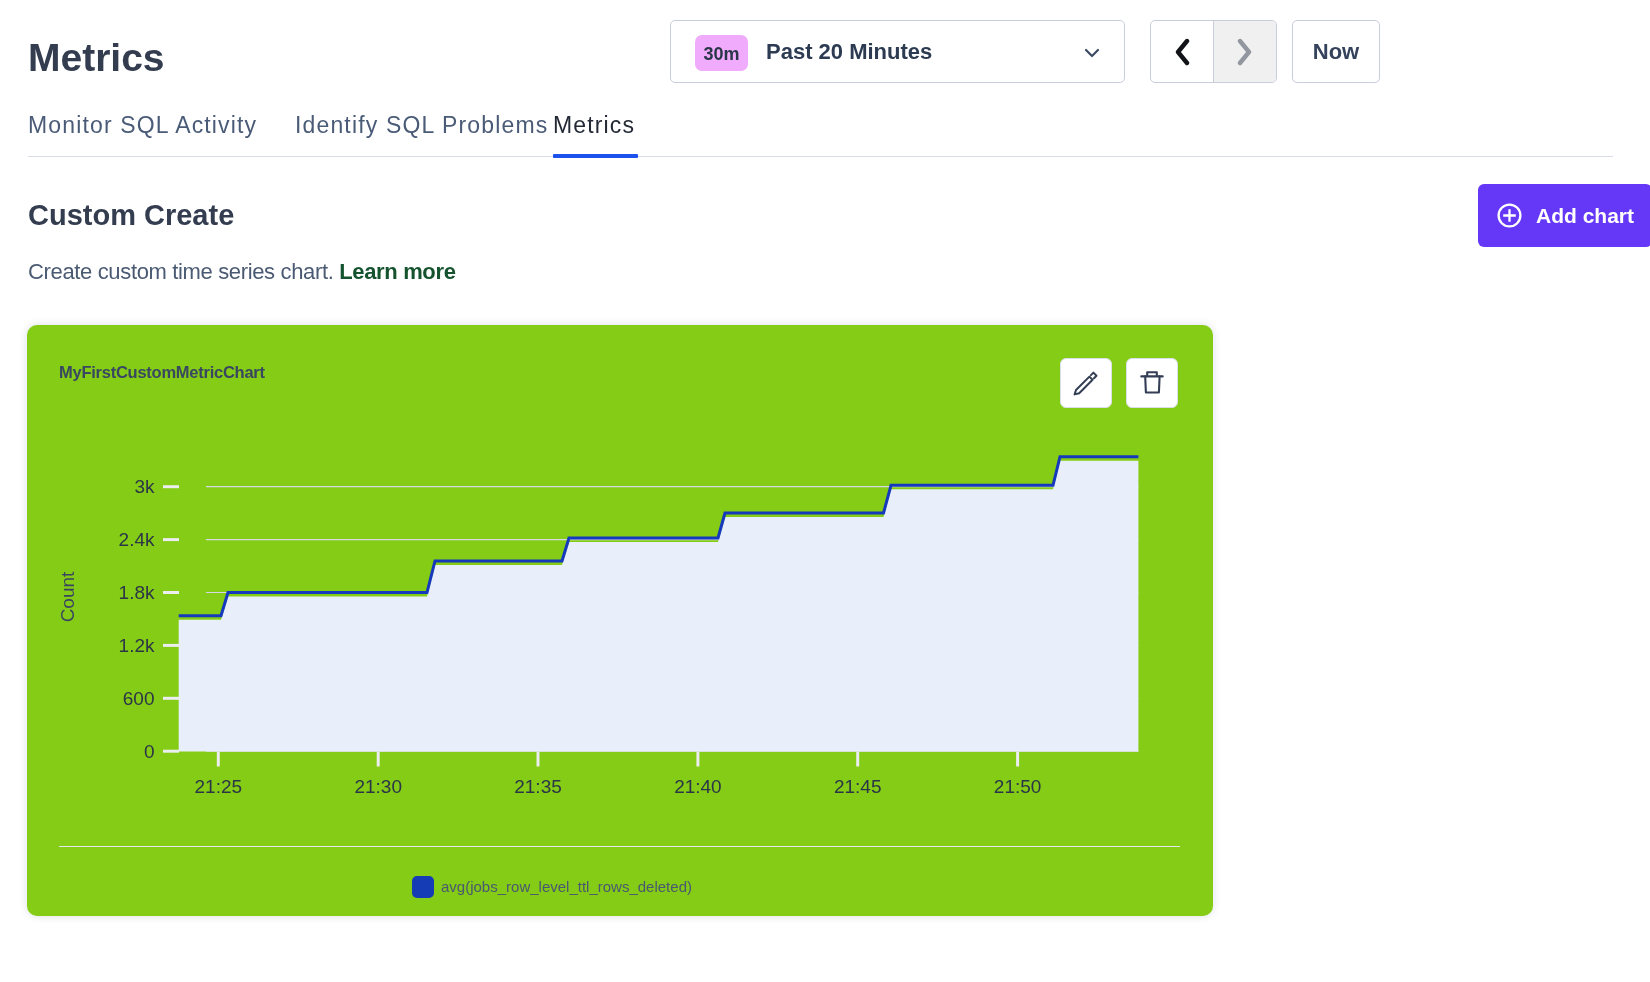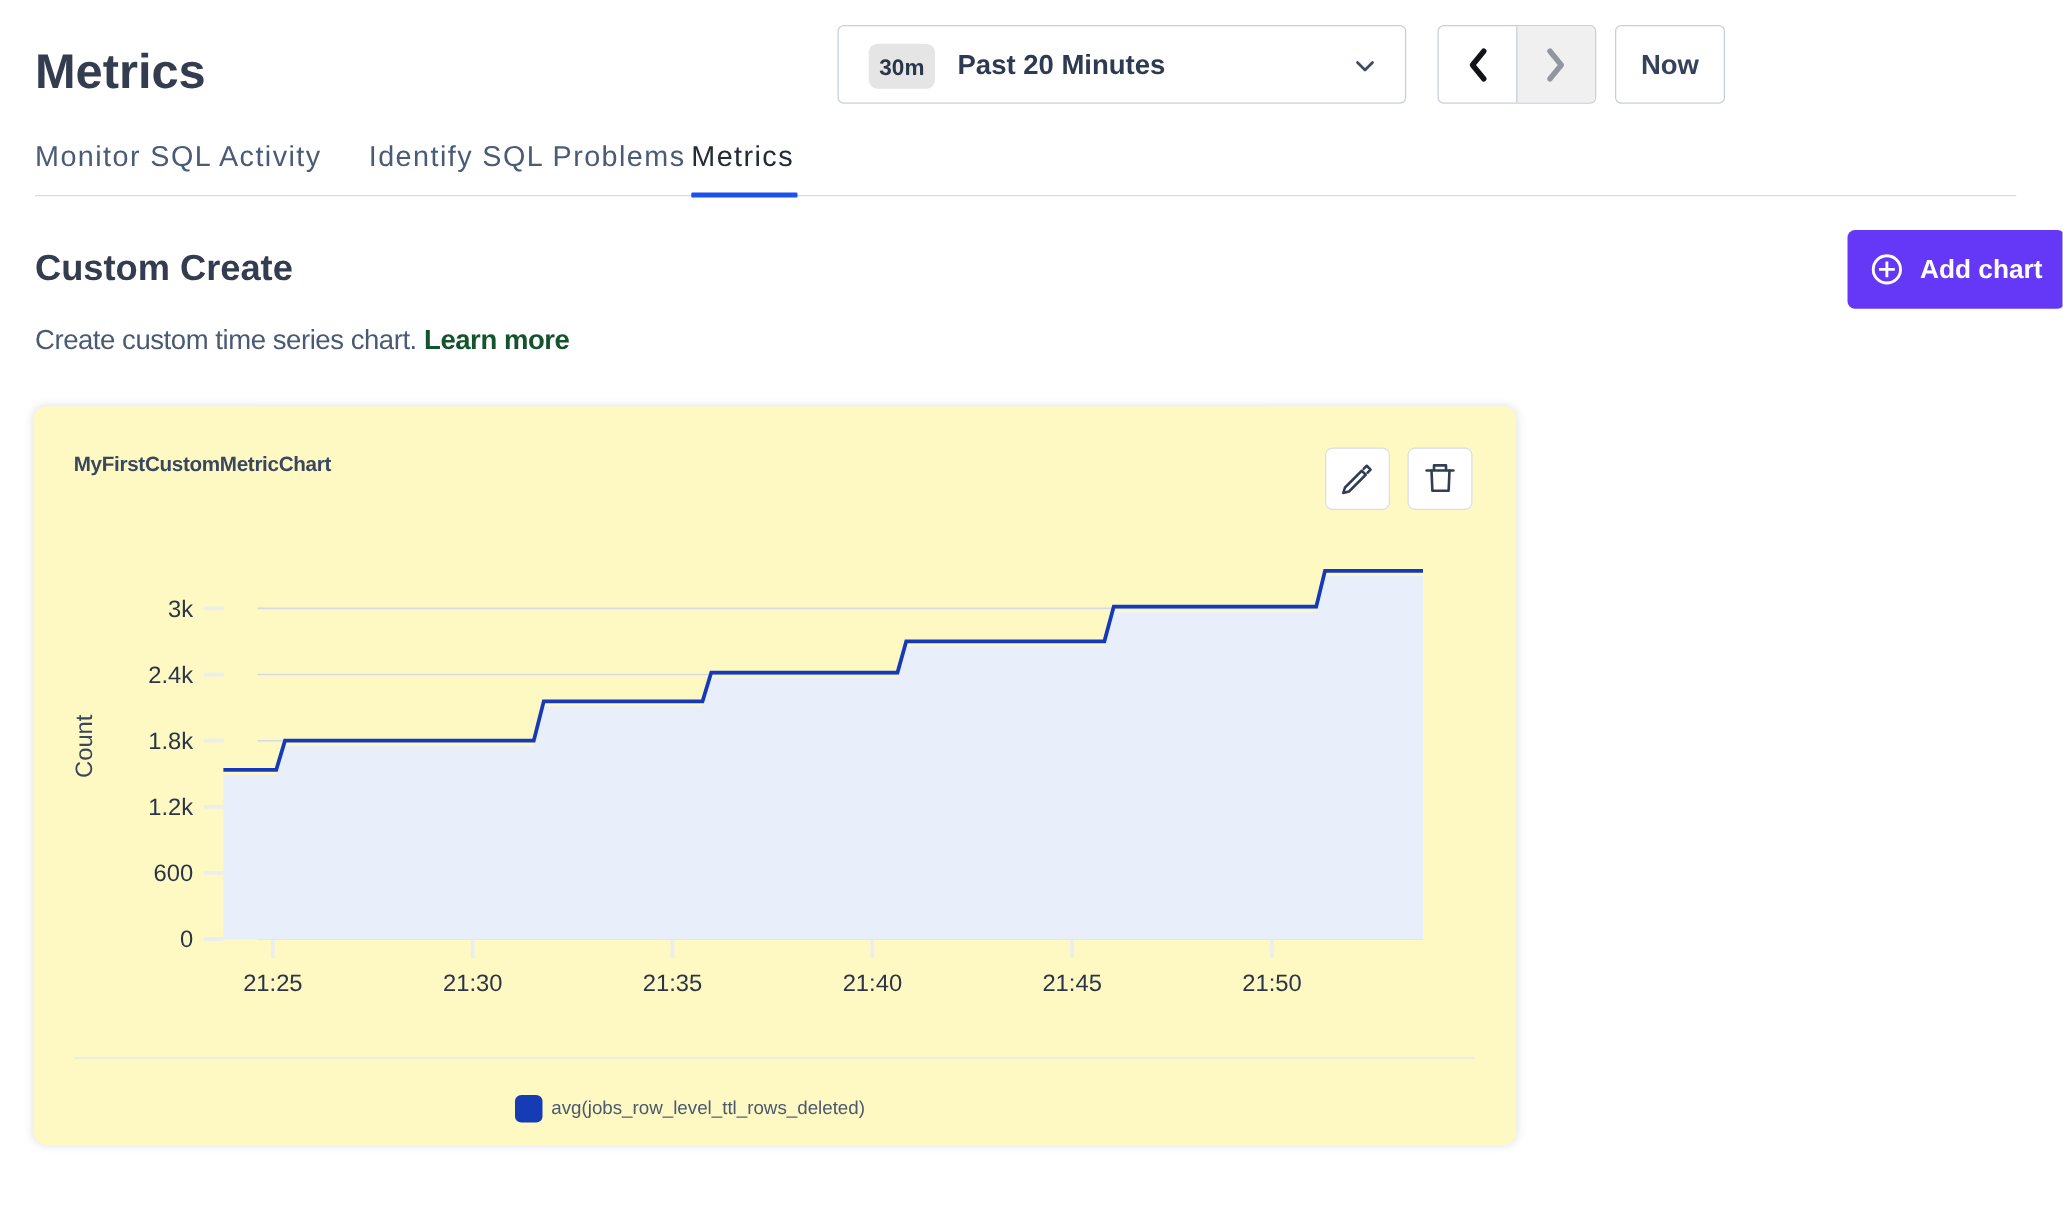--- a/index.html
+++ b/index.html
@@ -1,21 +1,21 @@
 <!DOCTYPE html>
 <html><head>
 <meta charset="utf-8">
 <style>
 * { margin:0; padding:0; box-sizing:border-box; }
 html,body { width:1650px; height:982px; background:#fff; font-family:"Liberation Sans", sans-serif; position:relative; overflow:hidden; -webkit-font-smoothing:antialiased; }
 .abs { position:absolute; }
 #h-metrics { left:28px; top:38px; font-size:39px; font-weight:bold; color:#333D4F; line-height:1; letter-spacing:0px; }
 
 #dd { left:670px; top:20px; width:455px; height:63px; border:1px solid #C8CEDB; border-radius:5px; background:#fff; }
-#dd .badge { position:absolute; left:24px; top:14px; width:53px; height:36px; background:#e5e5e5; border-radius:7px; color:#2A3647; font-weight:bold; font-size:18px; text-align:center; line-height:39px; }
+#dd .badge { position:absolute; left:24px; top:14px; width:53px; height:36px; background:#f0abfc; border-radius:7px; color:#2A3647; font-weight:bold; font-size:18px; text-align:center; line-height:39px; }
 #dd .lbl { position:absolute; left:95px; top:0px; height:61px; line-height:61px; font-size:22px; font-weight:bold; color:#2C3A52; }
 #dd svg { position:absolute; right:23px; top:23px; }
 
 #bg { left:1150px; top:20px; width:127px; height:63px; border:1px solid #C8CEDB; border-radius:5px; overflow:hidden; display:flex; }
 #bg .half { width:63.5px; height:100%; position:relative; }
 #bg .half.right { background:#F0F0F1; border-left:1px solid #C8CEDB; }
 #bg svg { position:absolute; left:50%; top:50%; transform:translate(-50%,-50%); }
 
 #nowb { left:1292px; top:20px; width:88px; height:63px; border:1px solid #C8CEDB; border-radius:5px; text-align:center; line-height:61px; font-size:22px; font-weight:bold; color:#35425C; }
 
@@ -27,21 +27,21 @@
 #tabul { left:553px; top:154px; width:85px; height:4px; background:#1D51EC; border-radius:1px; }
 
 #h-cc { left:28px; top:201px; font-size:29px; font-weight:bold; color:#333D4F; line-height:1; }
 #sub { left:28px; top:260.7px; font-size:22px; color:#4A5A73; line-height:1; letter-spacing:-0.35px; }
 #sub b { color:#14532d; font-weight:bold; text-decoration:none; }
 
 #addb { left:1438px; top:184px; width:174px; height:63px; background:#6538F7; border-radius:6px; color:#fff;margin-left:40px; }
 #addb svg { position:absolute; left:18px; top:18px; }
 #addb span { position:absolute; left:58px; top:0; height:63px; line-height:63px; font-size:21px; font-weight:bold; }
 
-#card { left:27px; top:325px; width:1186px; height:591px; border-radius:10px; background:#fef9c3; box-shadow:0 0 8px rgba(44,56,86,0.16); }
+#card { left:27px; top:325px; width:1186px; height:591px; border-radius:10px; background:#84cc16; box-shadow:0 0 8px rgba(44,56,86,0.16); }
 #cardtitle { position:absolute; left:32px; top:38.5px; font-size:16.5px; font-weight:bold; color:#394760; letter-spacing:-0.25px; line-height:1; }
 .iconbtn { position:absolute; top:33px; width:52px; height:50px; border:1px solid #D9DEE8; border-radius:6px; background:#fff; }
 #editb { left:1033px; }
 #delb { left:1099px; }
 .iconbtn svg { position:absolute; left:50%; top:50%; transform:translate(-50%,-50%); }
 #chartsvg { position:absolute; left:0; top:0; }
 #legsep { position:absolute; left:32px; top:521px; width:1121px; height:1px; background:#E4E7EC; }
 #legend { position:absolute; left:385px; top:550px; height:24px; }
 #legsq { position:absolute; left:0; top:1px; width:22px; height:22px; background:#163CB5; border-radius:5px; }
 #legtxt { position:absolute; left:29px; top:0; font-size:15px; color:#4A5870; line-height:24px; white-space:nowrap; }

